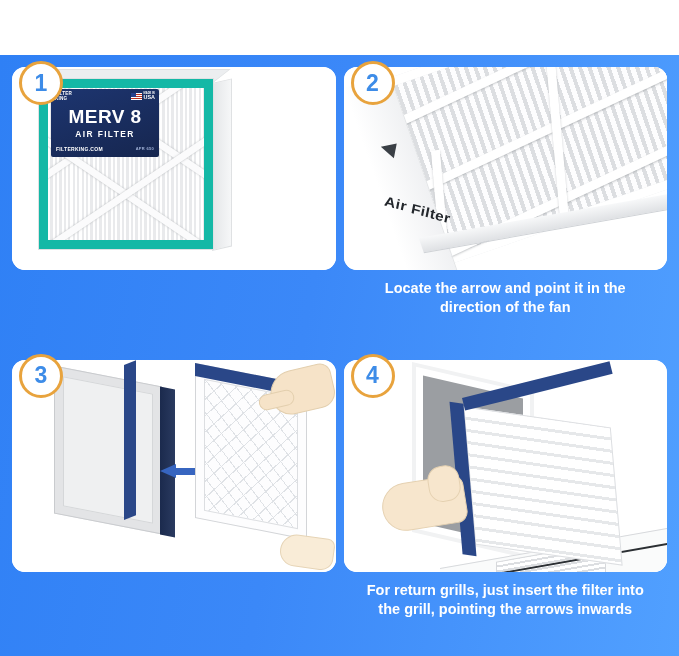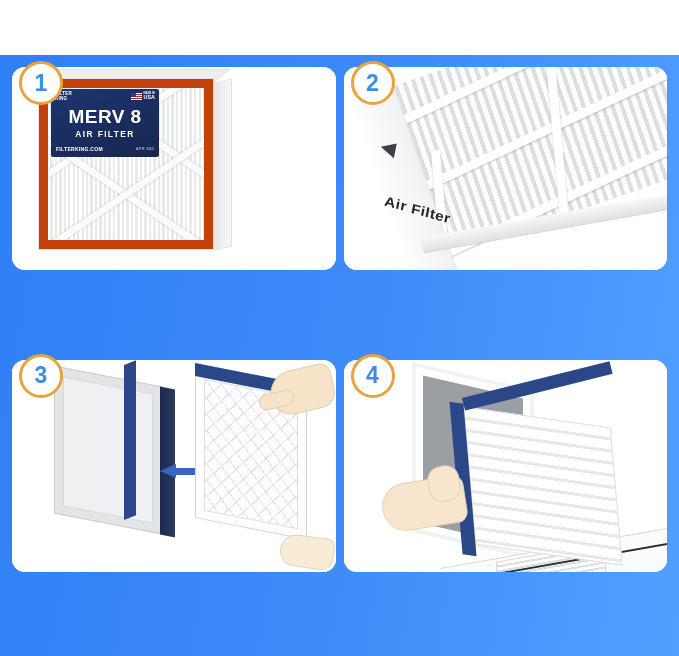--- a/index.html
+++ b/index.html
@@ -58,21 +58,21 @@
     text-align:center;padding:9px 14px 0 14px;
   }
 
   
   .p1{position:absolute;left:0;top:0;width:100%;height:100%;background:#fff;}
   .filter-photo{
     position:absolute;left:26px;top:11px;width:194px;height:180px;
   }
   .f-body{
     position:absolute;left:0;top:0;width:176px;height:172px;
-    background:#c2410c;border:1px solid #dfe1e3;box-sizing:border-box;
+    background:#14b8a6;border:1px solid #dfe1e3;box-sizing:border-box;
     overflow:hidden;
   }
   .f-media{
     position:absolute;left:9px;top:9px;right:9px;bottom:9px;
     background:
       repeating-linear-gradient(90deg,#ffffff 0 2px,#e9eaec 2px 4.5px);
   }
   .f-x{position:absolute;left:9px;top:9px;right:9px;bottom:9px;overflow:hidden;}
   .f-x::before,.f-x::after{
     content:"";position:absolute;left:-20%;right:-20%;height:7px;
@@ -340,20 +340,21 @@
                 <div class="p2-arrow"></div>
                 <div class="p2-af">Air Filter</div>
               </div>
               <div class="p2-edge"></div>
             </div>
           </div>
         </div>
         <div class="badge">
           <span>2</span>
         </div>
+        <div class="caption">Locate the arrow and point it in the direction of the fan</div>
       </div>
 
       <div class="cell r2">
         <div class="card">
           <div class="p3">
             <div class="unit"></div>
             <div class="unit-dark"></div>
             <div class="arrow3">
               <div class="shaft"></div>
               <div class="head"></div>
@@ -382,17 +383,18 @@
             <div class="ceiling-line"></div>
             <div class="grill"></div>
             <div class="grill-edge"></div>
             <div class="grill-top"></div>
             <div class="hand4"></div>
           </div>
         </div>
         <div class="badge">
           <span>4</span>
         </div>
+        <div class="caption">For return grills, just insert the filter into the grill, pointing the arrows inwards</div>
       </div>
 
     </div>
   </div>
 </div>
 
 </body></html>

